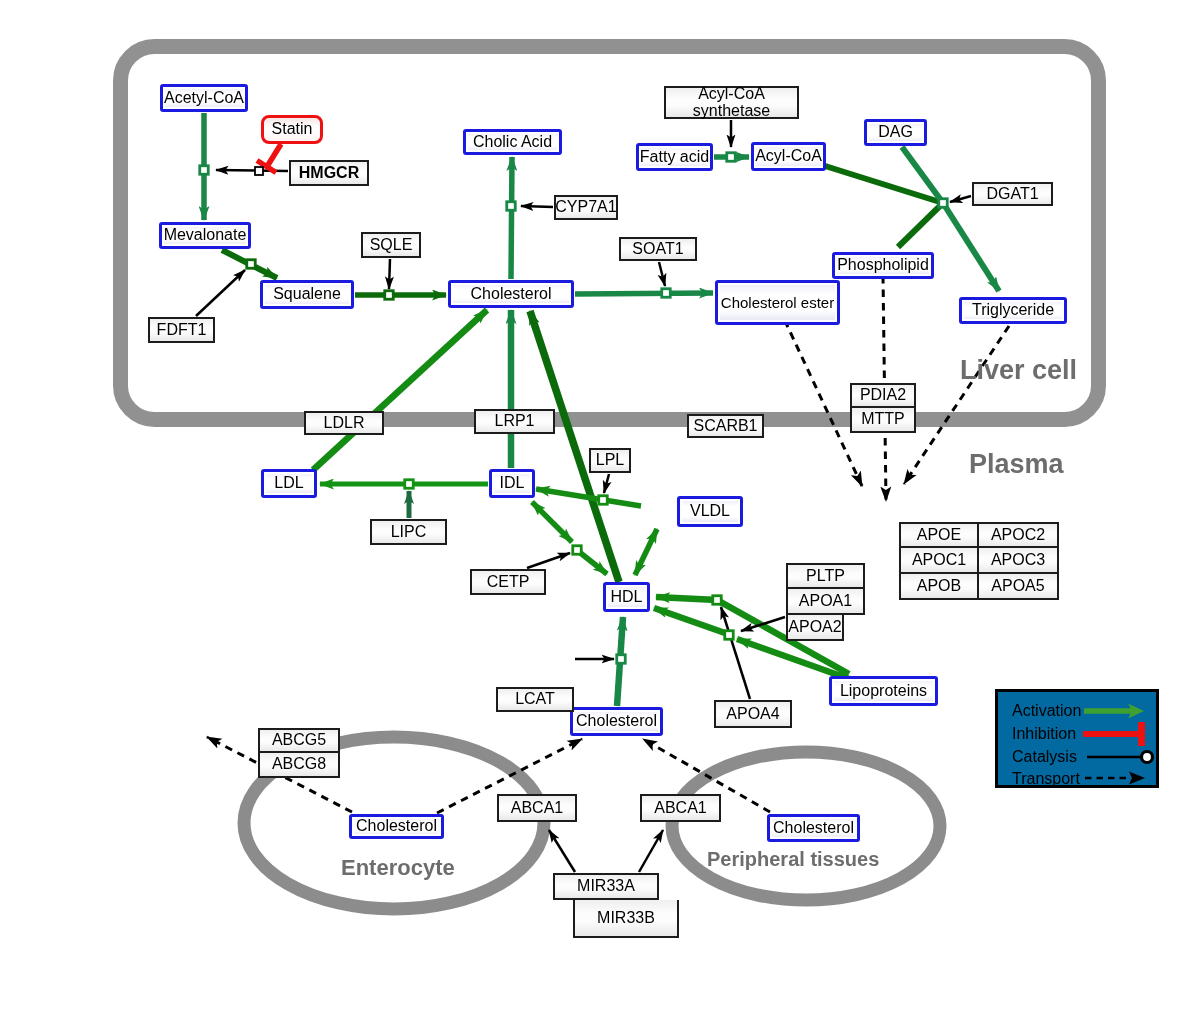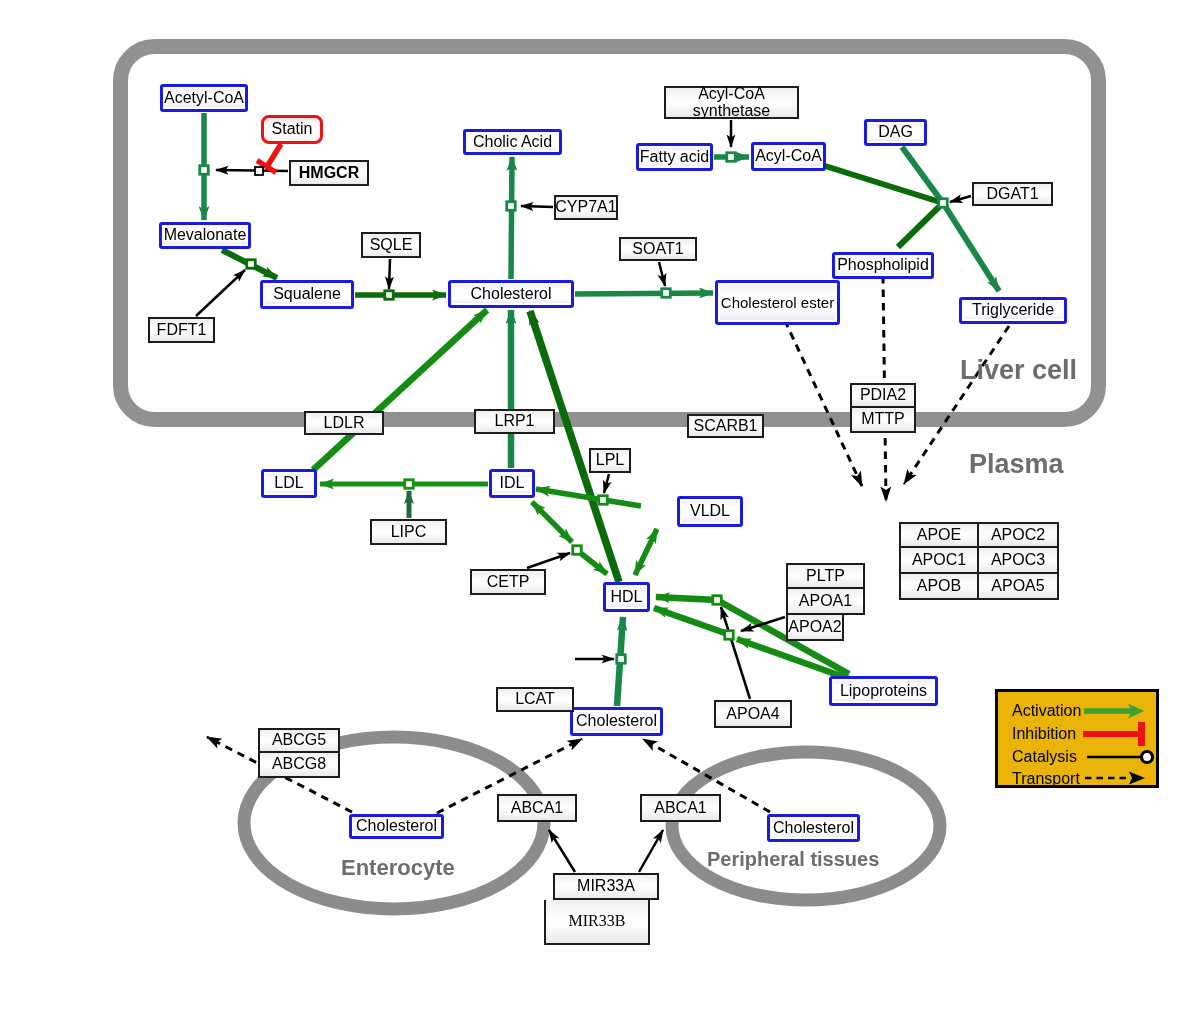--- a/index.html
+++ b/index.html
@@ -152,35 +152,35 @@
 <div class="nd gen" style="left:496px;top:646px;width:78px;height:25px;margin-top:41px;">LCAT</div>
 <div class="nd gen" style="left:786px;top:563px;width:79px;height:26px;">PLTP</div>
 <div class="nd gen" style="left:786px;top:589px;width:79px;height:26px;border-top:none;">APOA1</div>
 <div class="nd gen" style="left:786px;top:615px;width:58px;height:26px;border-top:none;">APOA2</div>
 <div class="nd gen" style="left:714px;top:700px;width:78px;height:28px;">APOA4</div>
 <div class="nd gen" style="left:258px;top:728px;width:82px;height:25px;">ABCG5</div>
 <div class="nd gen" style="left:258px;top:753px;width:82px;height:25px;border-top:none;">ABCG8</div>
 <div class="nd gen" style="left:497px;top:794px;width:80px;height:28px;">ABCA1</div>
 <div class="nd gen" style="left:640px;top:794px;width:81px;height:28px;">ABCA1</div>
 <div class="nd gen" style="left:553px;top:873px;width:106px;height:27px;">MIR33A</div>
-<div class="nd gen" style="left:544px;top:900px;width:106px;height:45px;border-top:none;font-family:Liberation Serif, serif;">MIR33B</div>
+<div class="nd gen" style="left:573px;top:900px;width:106px;height:38px;border-top:none;">MIR33B</div>
 
 <div class="nd gen" style="left:899px;top:522px;width:80px;height:26px;">APOE</div>
 <div class="nd gen" style="left:979px;top:522px;width:80px;height:26px;border-left:none;">APOC2</div>
 <div class="nd gen" style="left:899px;top:548px;width:80px;height:26px;border-top:none;">APOC1</div>
 <div class="nd gen" style="left:979px;top:548px;width:80px;height:26px;border-top:none;border-left:none;">APOC3</div>
 <div class="nd gen" style="left:899px;top:574px;width:80px;height:26px;border-top:none;">APOB</div>
 <div class="nd gen" style="left:979px;top:574px;width:80px;height:26px;border-top:none;border-left:none;">APOA5</div>
 
 <div class="lbl" style="left:960px;top:355px;font-size:27px;">Liver cell</div>
 <div class="lbl" style="left:969px;top:449px;font-size:27px;">Plasma</div>
 <div class="lbl" style="left:341px;top:855px;font-size:22px;">Enterocyte</div>
 <div class="lbl" style="left:707px;top:848px;font-size:20px;">Peripheral tissues</div>
 
-<div style="position:absolute;left:995px;top:689px;width:164px;height:99px;border:3px solid #000;box-sizing:border-box;background:#eab308;">
+<div style="position:absolute;left:995px;top:689px;width:164px;height:99px;border:3px solid #000;box-sizing:border-box;background:#0369a1;">
 <svg width="158" height="93" viewBox="0 0 158 93">
 <text x="14" y="24" font-size="16" fill="#000" font-family="Liberation Sans">Activation</text>
 <line x1="86" y1="19" x2="134" y2="19" stroke="#3fa130" stroke-width="5.5"></line>
 <path d="M130,11.5 L146,19 L130,26.5 L134,19 z" fill="#3fa130"></path>
 <text x="14" y="47" font-size="16" fill="#000" font-family="Liberation Sans">Inhibition</text>
 <line x1="85" y1="42" x2="140" y2="42" stroke="#ee1111" stroke-width="6"></line>
 <line x1="143.5" y1="30" x2="143.5" y2="54" stroke="#ee1111" stroke-width="7"></line>
 <text x="14" y="70" font-size="16" fill="#000" font-family="Liberation Sans">Catalysis</text>
 <line x1="89" y1="65" x2="143" y2="65" stroke="#000" stroke-width="2.5"></line>
 <circle cx="149" cy="65" r="5.5" fill="#fff" stroke="#000" stroke-width="3.2"></circle>

